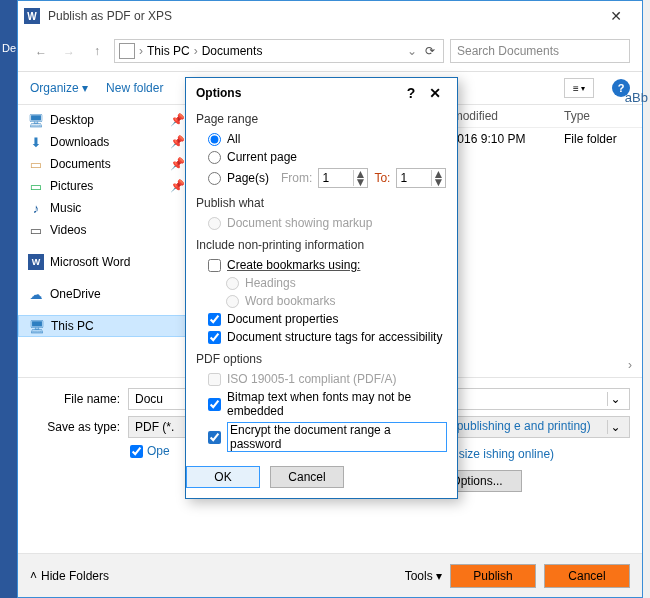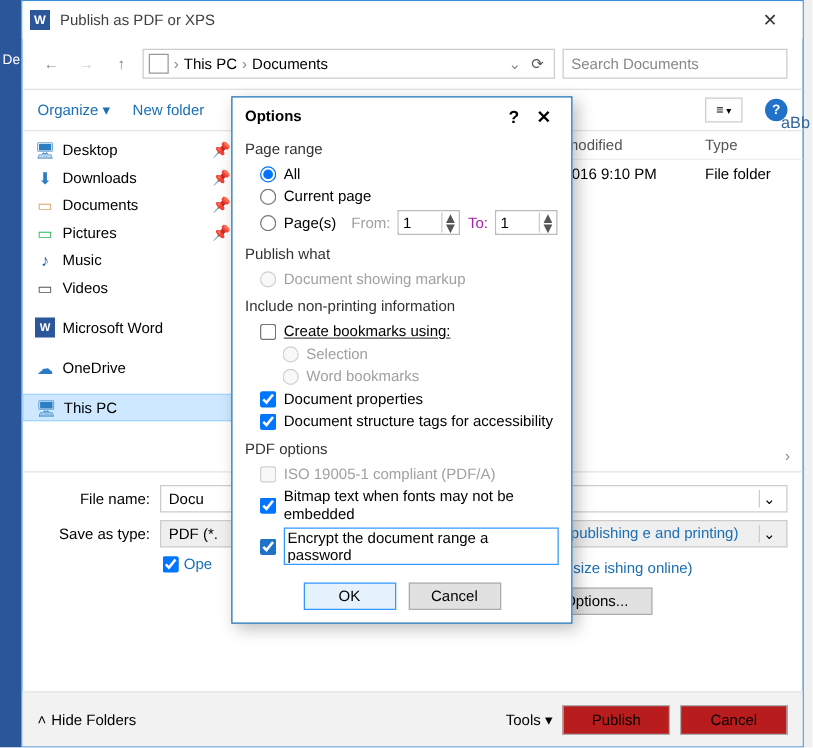--- a/index.html
+++ b/index.html
@@ -78,21 +78,21 @@
 .opt-radio { display:flex; align-items:center; gap:6px; margin:3px 0; }
 .opt-btn { margin-top:6px; width:90px; height:22px; border:1px solid #adadad; background:#e1e1e1; }
 
 .footer {
   position:absolute; bottom:0; left:0; right:0; height:44px;
   display:flex; align-items:center; padding:0 12px; gap:8px;
   border-top:1px solid #e4e4e4; background:#f2f2f2;
 }
 .footer .hide { display:flex; align-items:center; gap:4px; }
 .footer .spacer { flex:1; }
-.footer .btn { width:86px; height:24px; border:1px solid #adadad; background:#b91c1c; }
+.footer .btn { width:86px; height:24px; border:1px solid #adadad; background:#f97316; }
 
 
 .options-dialog {
   position:absolute; left:185px; top:77px; width:273px;
   background:#fff; border:1px solid #1a6fb5;
   box-shadow: 4px 4px 12px rgba(0,0,0,0.25);
 }
 .opt-title { display:flex; align-items:center; height:30px; padding:0 10px;font-weight:bold; }
 .opt-title .t { flex:1; }
 .opt-title .h { width:24px; text-align:center; font-size:14px; }
@@ -103,21 +103,21 @@
 .opt-row { display:flex; align-items:center; gap:6px; padding:2px 0 2px 12px; }
 .opt-row input[type=radio], .opt-row input[type=checkbox] { width:13px; height:13px; }
 .opt-row.disabled { color:#a0a0a0; }
 .opt-row.indent { padding-left:30px; }
 .spin { display:inline-flex; align-items:center; border:1px solid #bbb; width:50px; height:20px; }
 .spin input { border:none; width:34px; padding:0 3px; font-size:12px; }
 .spin .arrows { width:14px; display:flex; flex-direction:column; font-size:7px; line-height:8px; color:#555; border-left:1px solid #ccc; }
 .u-underline { text-decoration: underline; text-decoration-color: #555; }
 .encrypt-hl { border:1px solid #3399ff; padding:0 2px; }
 
-.opt-footer { display:flex; justify-content:center; gap:10px; padding:10px 0; }
+.opt-footer { display:flex; gap:10px; padding:10px 0; }
 .opt-footer .btn2 { width:74px; height:22px; border:1px solid #adadad; background:#e1e1e1; }
 .opt-footer .btn2.ok { border:1px solid #3399ff; background:#e5f1fb; }
 
 .ribbon-edge { position:absolute; left:0; top:0; width:17px; height:598px; background:#2b579a; }
 .ribbon-text { position:absolute; left:2px; top:42px; color:#fff; font-size:11px; }
 .abbc { position:absolute; right:2px; top:90px; color:#336699; font-size:13px;}
 </style>
 </head>
 <body>
 
@@ -289,21 +289,21 @@
       <input type="radio" style="">
       <span>Page(s)</span>
       <span style="color:#a0a0a0;margin-left:6px">From:</span>
       <span class="spin">
           <input value="1" style="">
           <span class="arrows">
             <span>▲</span>
             <span>▼</span>
           </span>
         </span>
-      <span style="color:#a21caf">To:</span>
+      <span style="color:#c2410c">To:</span>
       <span class="spin">
           <input value="1" style="">
           <span class="arrows">
             <span>▲</span>
             <span>▼</span>
           </span>
         </span>
     </div>
   </div>
 
@@ -316,21 +316,21 @@
   </div>
 
   <div class="group">
     <div class="group-label">Include non-printing information</div>
     <div class="opt-row">
         <input type="checkbox" style="">
         <span class="u-underline">Create bookmarks using:</span>
       </div>
     <div class="opt-row indent disabled">
         <input type="radio" disabled="" style="">
-        <span>Selection</span>
+        <span>Headings</span>
       </div>
     <div class="opt-row indent disabled">
         <input type="radio" disabled="" style="">
         <span>Word bookmarks</span>
       </div>
     <div class="opt-row">
         <input type="checkbox" checked="" style="">
         <span>Document properties</span>
       </div>
     <div class="opt-row">

